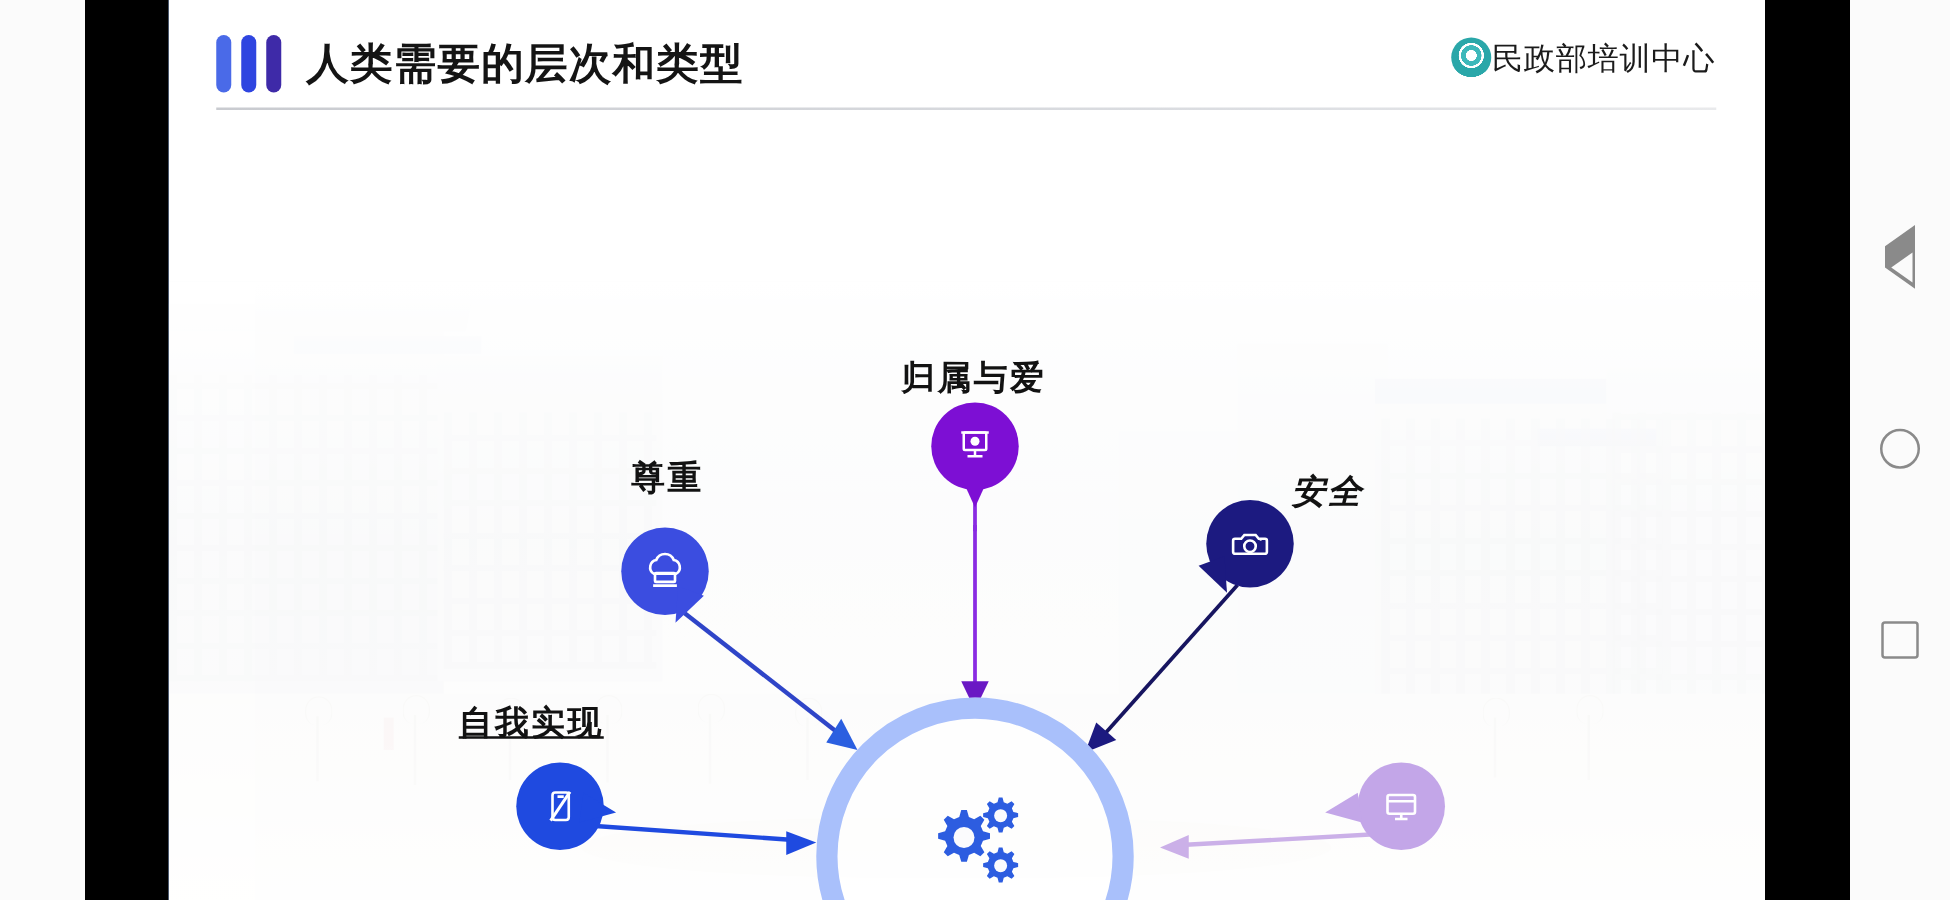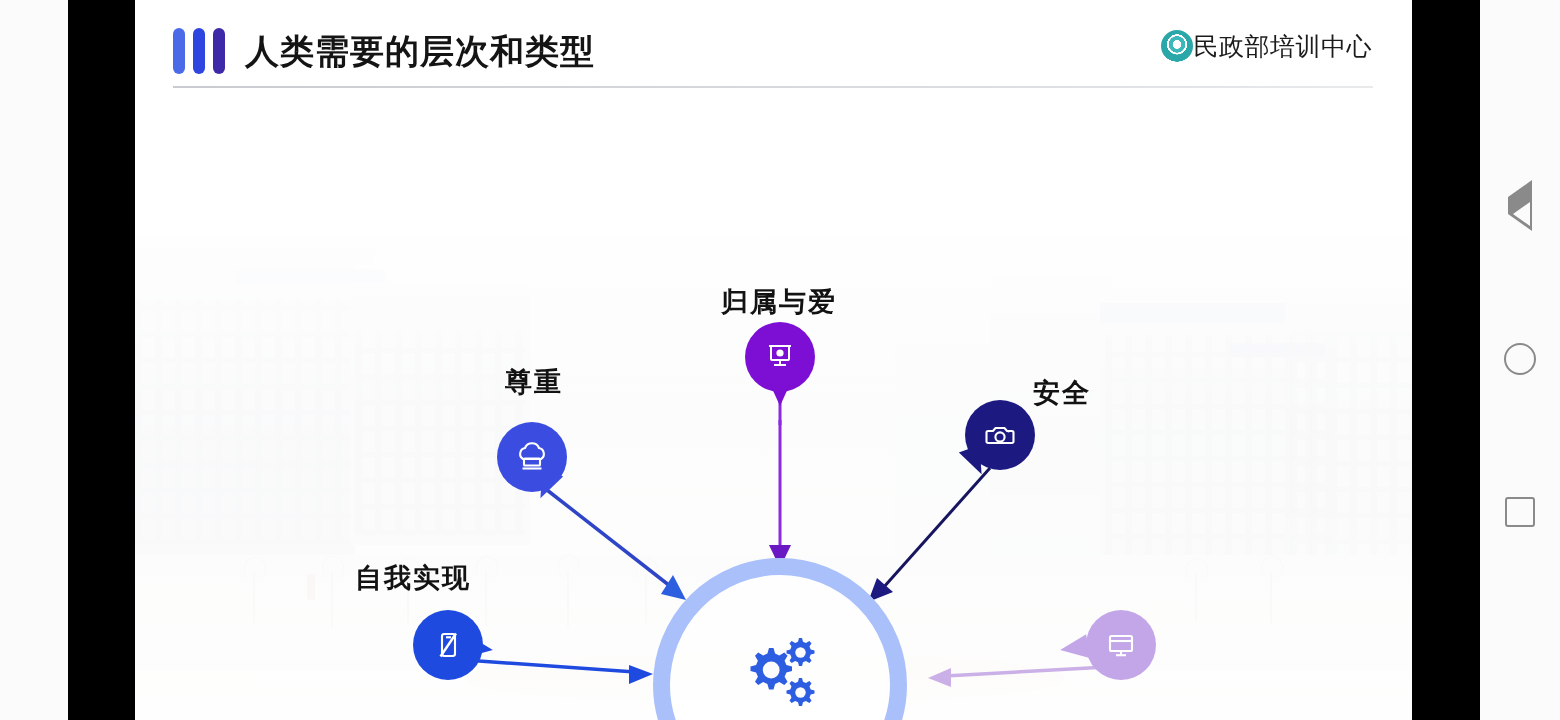--- a/index.html
+++ b/index.html
@@ -224,35 +224,35 @@
              border-right:14px solid transparent; border-top:28px solid #3b4de0; transform:rotate(20deg);"></div>
         <div class="ico">
           <svg width="36" height="36" viewBox="0 0 36 36" fill="none" stroke="#fff" stroke-width="2.1">
             <path d="M9 20 a6 6 0 0 1 2-11 a7.5 7.5 0 0 1 14 0 a6 6 0 0 1 2 11z"></path>
             <rect x="10" y="19.5" width="16" height="7" rx="0.8"></rect>
             <line x1="8.5" y1="29.5" x2="27.5" y2="29.5"></line>
           </svg>
         </div>
       </div>
 
-      <div class="lbl" style="left:898px; top:375px;">安全</div>
+      <div class="lbl" style="left:898px; top:375px;font-style:italic;">安全</div>
       <div class="pin" style="left:830px; top:400px;">
         <div class="bubble" style="background:#1c1a80;"></div>
         <div class="tail" style="left:-2px; top:48px; border-left:14px solid transparent;
              border-right:8px solid transparent; border-top:28px solid #1c1a80; transform:rotate(-20deg);"></div>
         <div class="ico">
           <svg width="34" height="34" viewBox="0 0 34 34" fill="none" stroke="#fff" stroke-width="2.1">
             <path d="M5 13 h5 l2.5-3 h9 l2.5 3 h5 a1.5 1.5 0 0 1 1.5 1.5 v9 a1.5 1.5 0 0 1 -1.5 1.5 h-24 a1.5 1.5 0 0 1 -1.5-1.5 v-9 a1.5 1.5 0 0 1 1.5-1.5z"></path>
             <circle cx="17" cy="19" r="4.6"></circle>
             <circle cx="25.5" cy="13.5" r="1.1" fill="#fff" stroke="none"></circle>
           </svg>
         </div>
       </div>
 
-      <div class="lbl" style="left:220px; top:560px;">自我实现</div>
+      <div class="lbl" style="left:232px; top:560px;text-decoration:underline;">自我实现</div>
       <div class="pin" style="left:278px; top:610px;">
         <div class="bubble" style="background:#1f4ae0;"></div>
         <div class="tail" style="left:52px; top:26px; border-top:12px solid transparent;
              border-bottom:12px solid transparent; border-left:28px solid #1f4ae0; transform:rotate(8deg);"></div>
         <div class="ico">
           <svg width="34" height="34" viewBox="0 0 34 34" fill="none" stroke="#fff" stroke-width="2.1">
             <rect x="11" y="6" width="13" height="22" rx="2.2"></rect>
             <line x1="15" y1="9.3" x2="20" y2="9.3"></line>
             <line x1="9.5" y1="28.5" x2="25" y2="5.5" stroke-width="2.4"></line>
           </svg>

